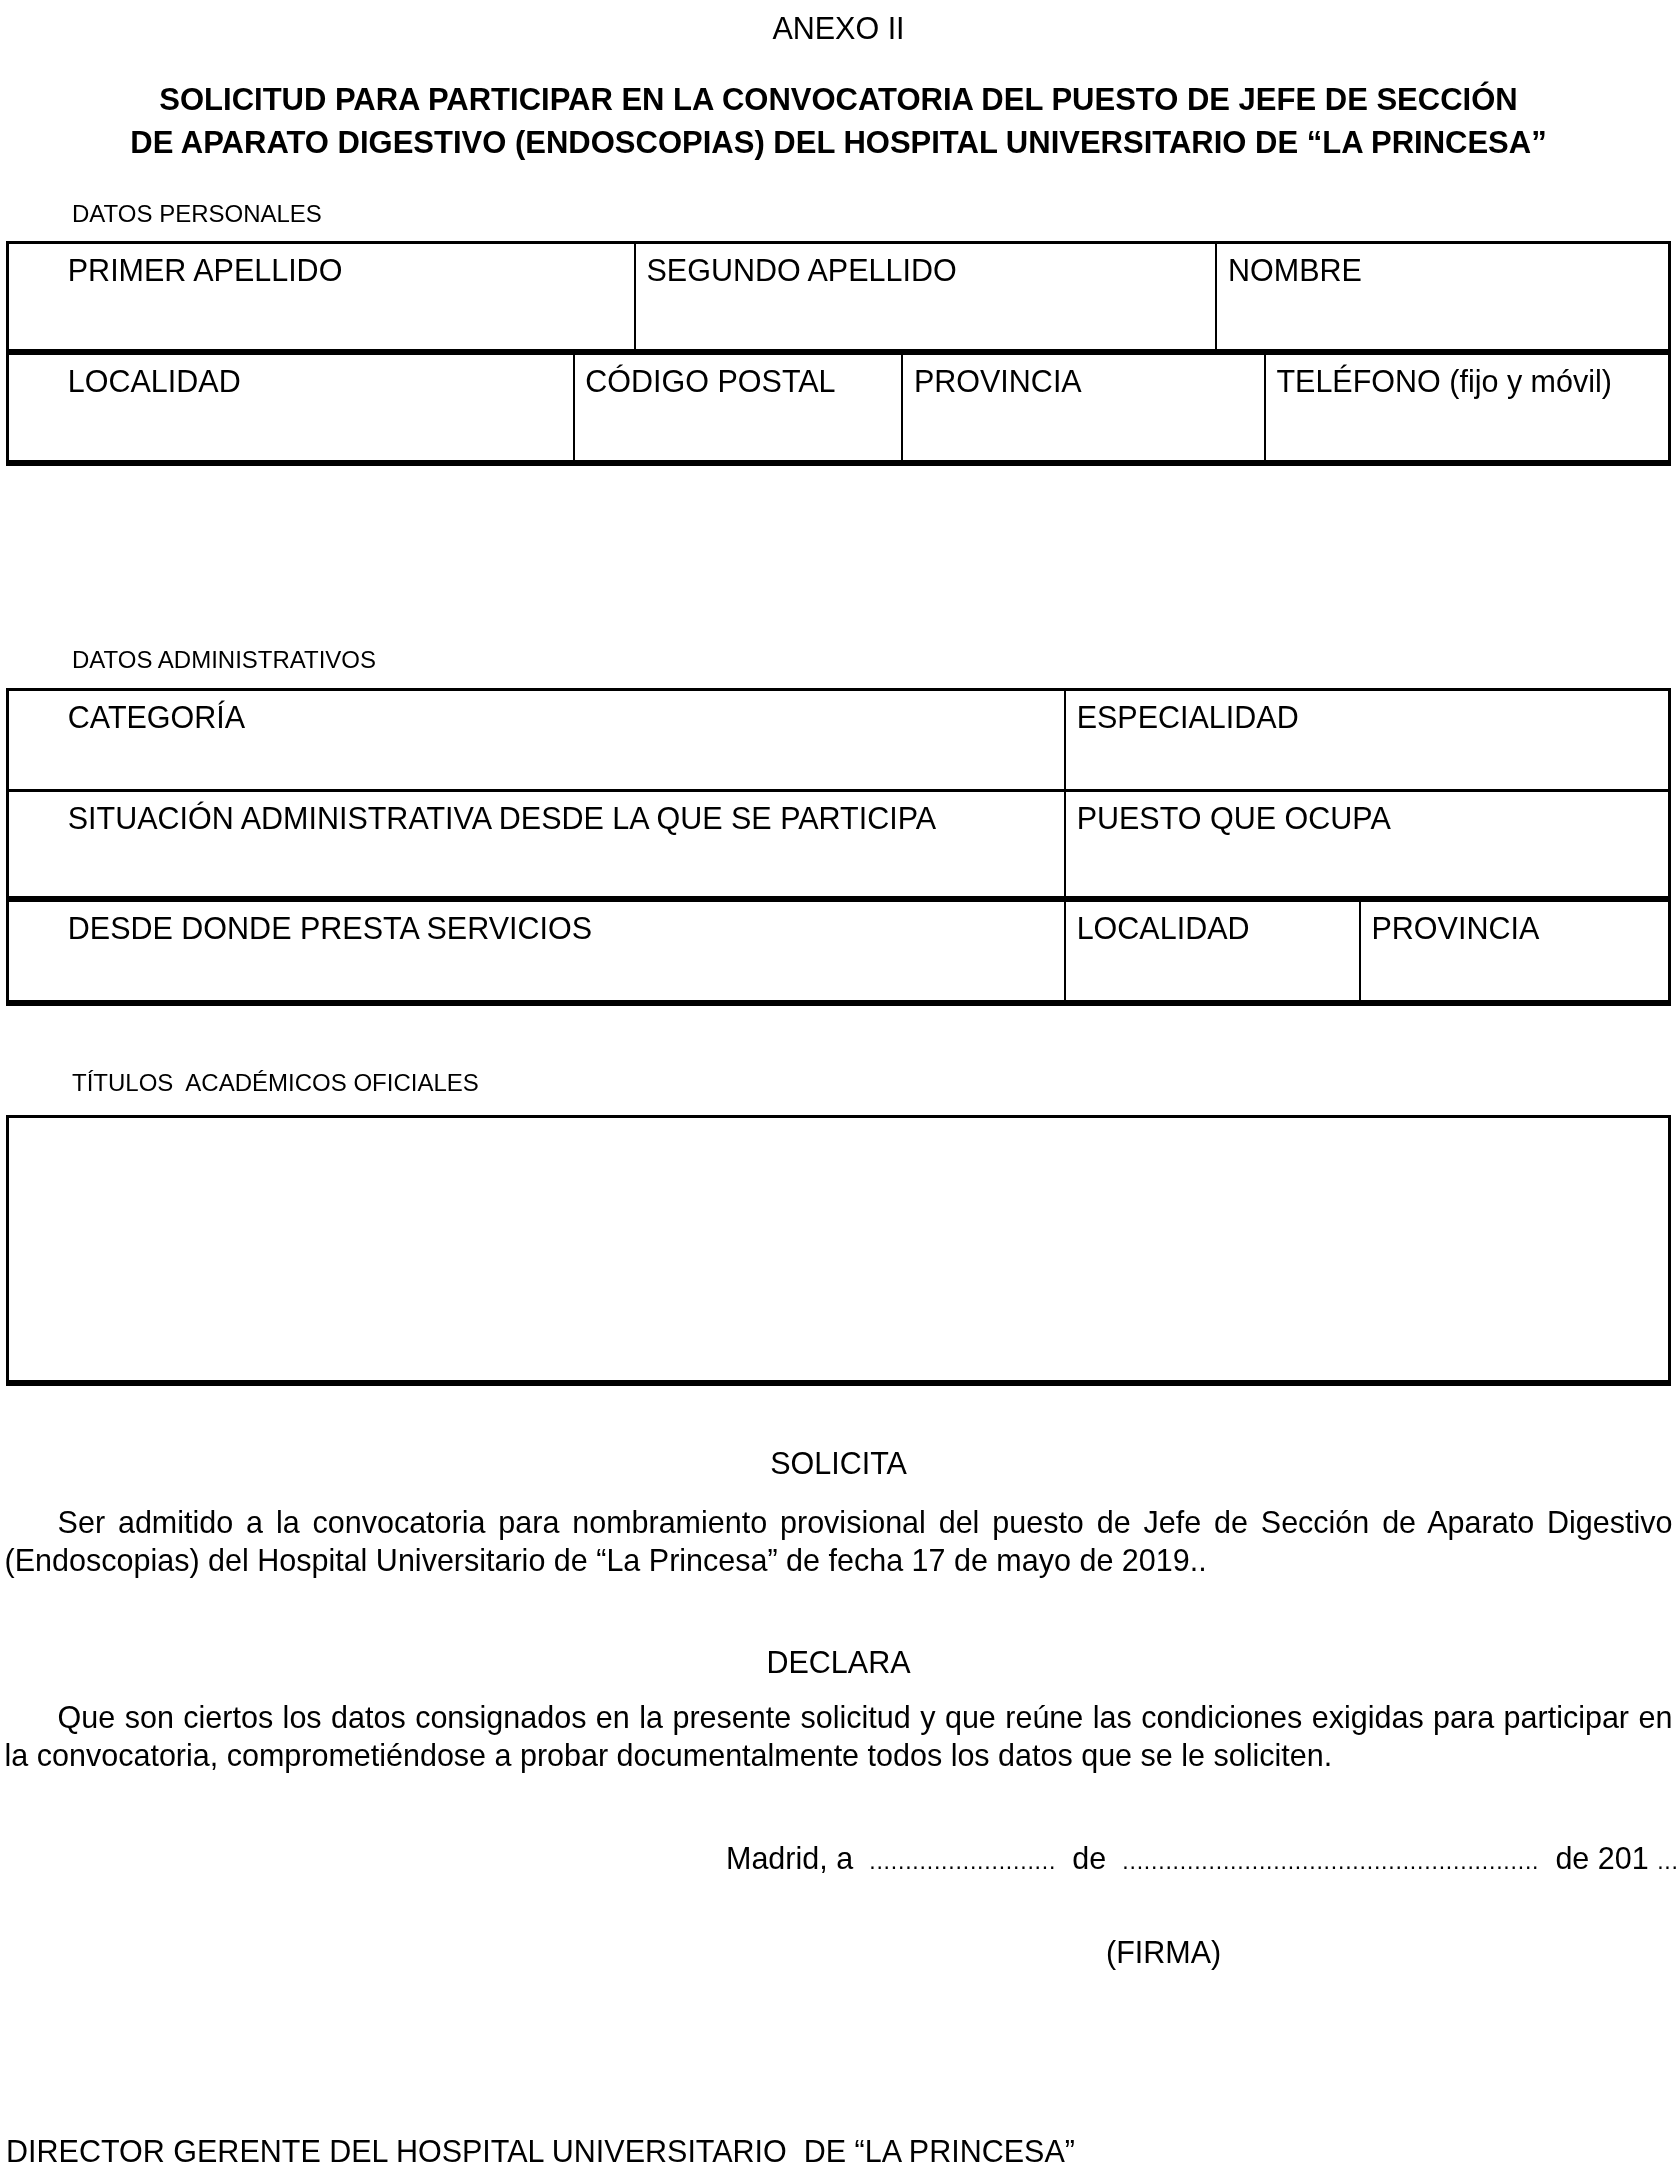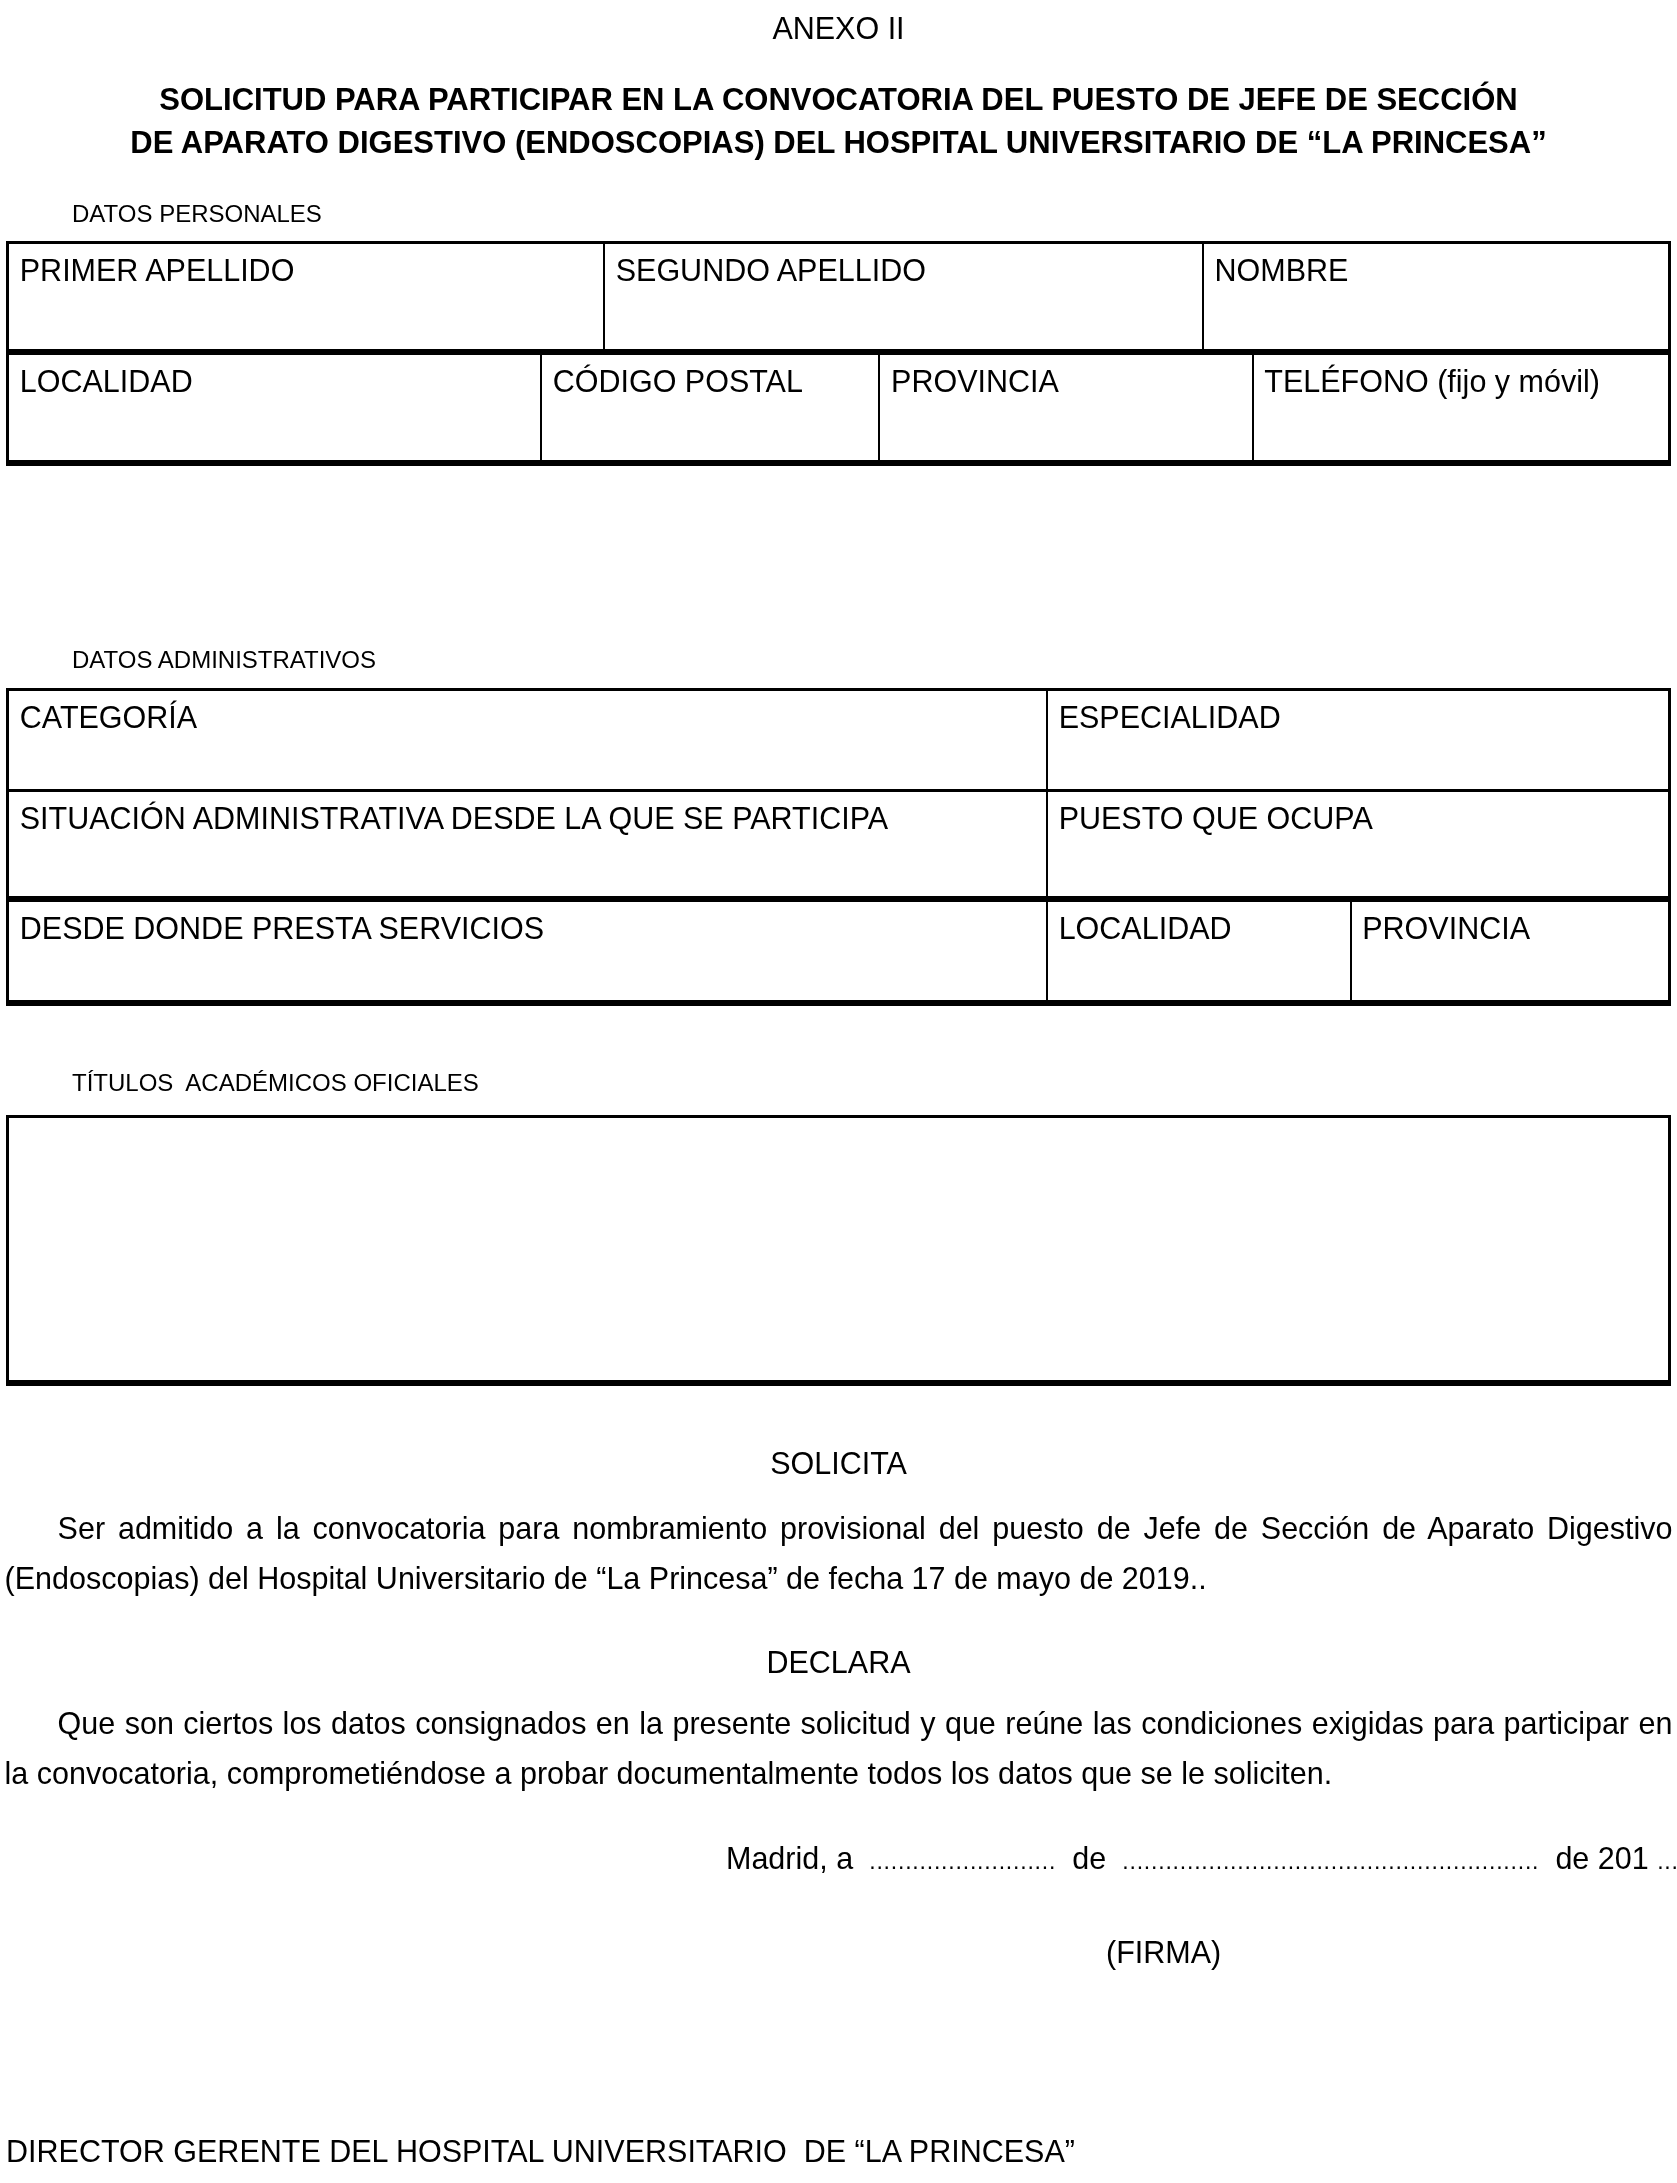--- a/index.html
+++ b/index.html
@@ -14,30 +14,30 @@
   .abs{position:absolute;}
   .center{left:0;width:1677px;text-align:center;}
   .section-label{left:24px;font-size:24px;margin-left:48px;}
   .pre{white-space:pre-wrap;}
   .main-title{font-weight:bold;font-size:31px;line-height:43px;}
   .heading{font-size:30.5px;}
   .para{
     left:0;width:1677px;box-sizing:border-box;
     padding:0 4.6px;
     text-align:justify;text-indent:53px;
-    font-size:30.5px;line-height:50px;
+    font-size:30.5px;line-height:38px;
   }
   
   .tbl{
     position:absolute;left:6.1px;width:1665px;
     box-sizing:border-box;
     border:3px solid #000;border-bottom-width:6.1px;
     background:#fff;
   }
-  .trow{display:flex;box-sizing:border-box;}
+  .trow{display:flex;box-sizing:border-box;padding-left:48px;}
   .trow + .trow{border-top:3px solid #000;}
   .trow.sep-thick{border-top-width:6.1px;}
   .tcell{
     box-sizing:border-box;
     padding:9.1px 10.7px;
     font-size:30.5px;
     overflow:hidden;
   }
   .tcell + .tcell{border-left:2.3px solid #000;}
   .box-empty{

